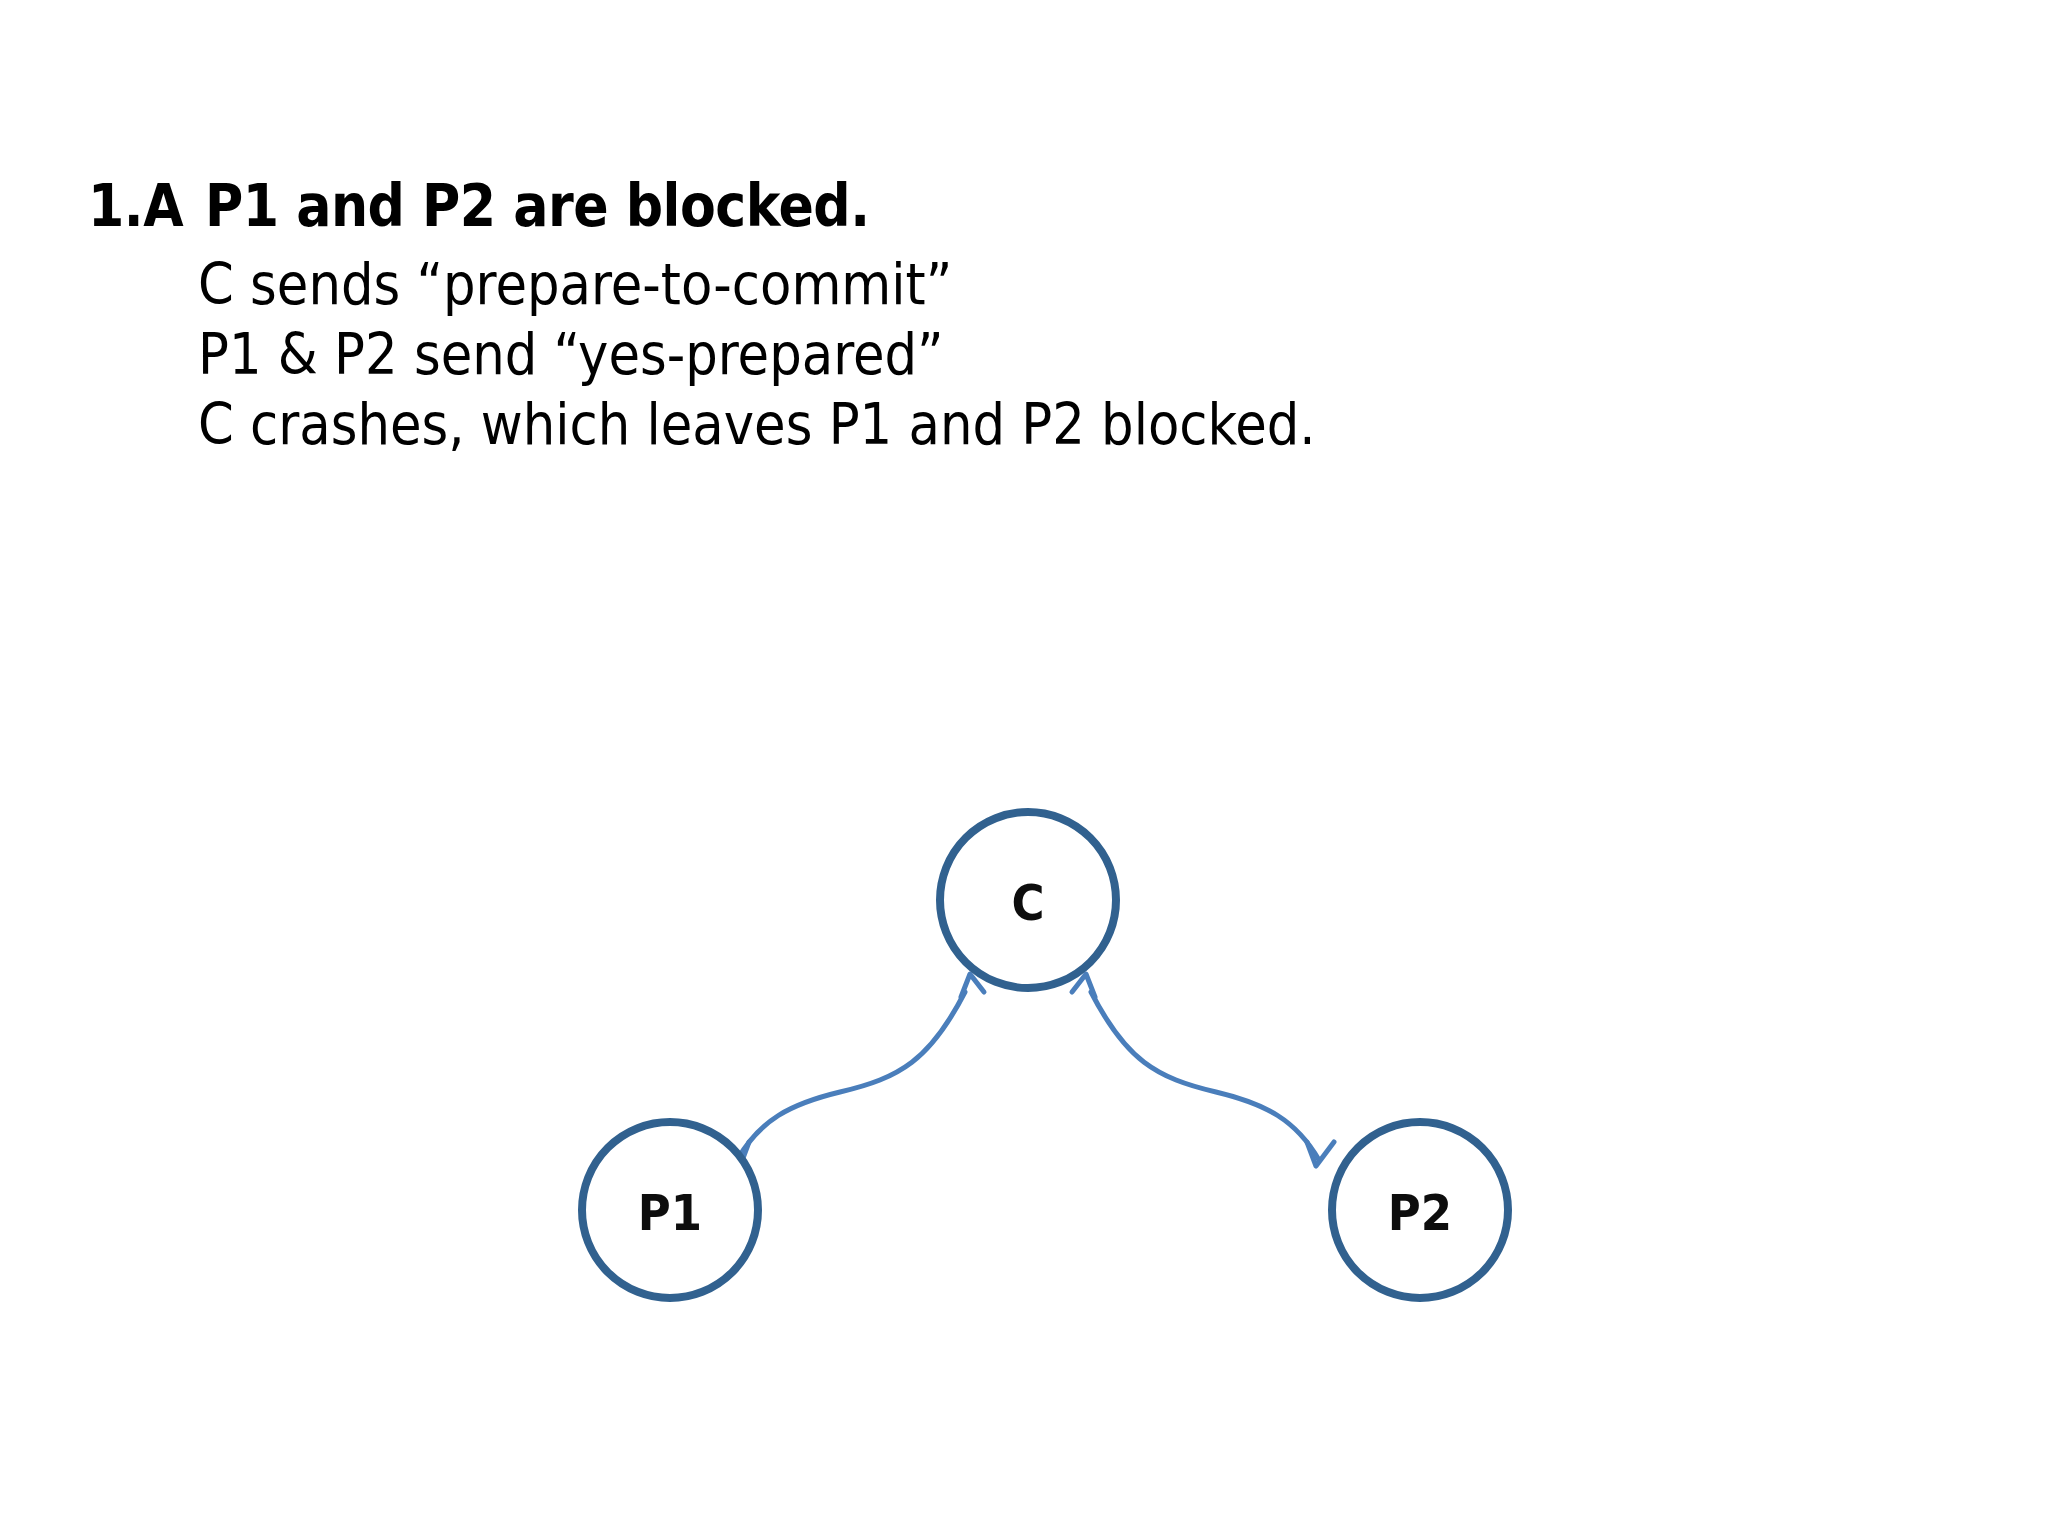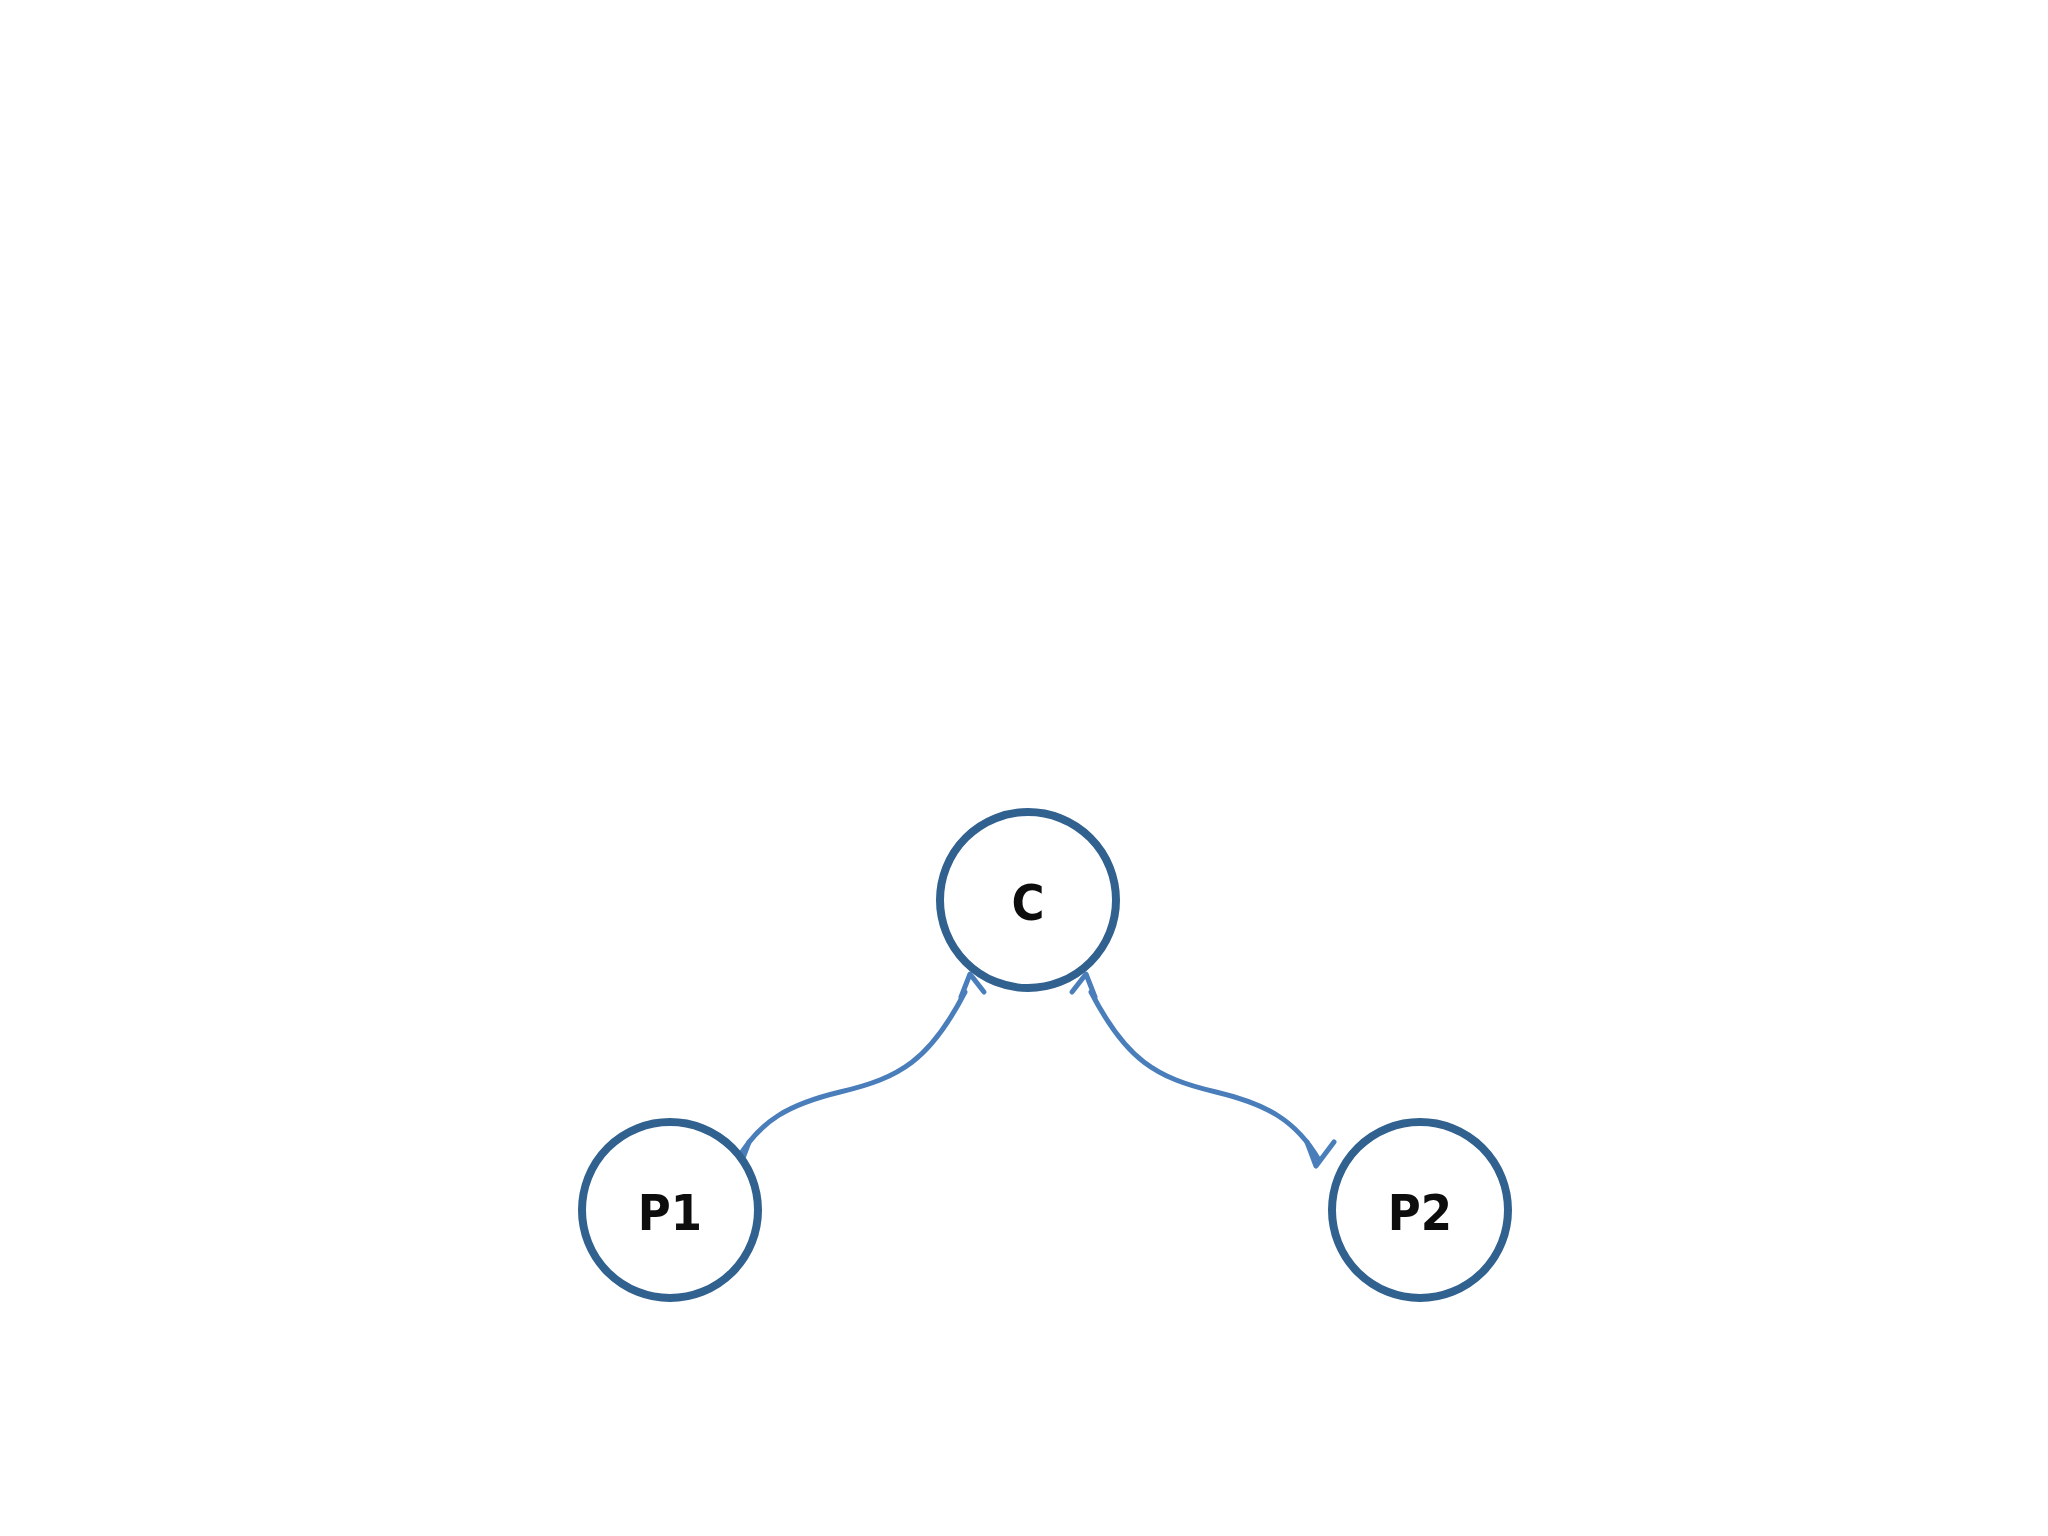--- a/index.html
+++ b/index.html
@@ -67,20 +67,28 @@
     font-family: "DejaVu Sans Condensed", "Liberation Sans Narrow", "Liberation Sans", sans-serif;
     text-anchor: middle;
     dominant-baseline: central;
   }
 </style>
 </head>
 <body>
 
 <div id="slide">
 
+  <div class="text-block">
+
+    <p class="heading-line"><span class="lead">1.A</span><span>P1 and P2 are blocked.</span></p>
+
+    <p class="body-line">C sends “prepare-to-commit”</p>
+    <p class="body-line">P1 &amp; P2 send “yes-prepared”</p>
+    <p class="body-line">C crashes, which leaves P1 and P2 blocked.</p>
+  </div>
 
   <svg id="diagram" viewBox="0 0 2048 1536">
 
     <g>
       <path d="M 965,992
                C 930,1060 900,1078 840,1092
                C 790,1104 760,1120 737,1160" fill="none" stroke="#4A7EBB" stroke-width="5" stroke-linecap="round"></path>
 
       <path d="M 961,997 L 970,974 L 984,992" fill="none" stroke="#4A7EBB" stroke-width="5" stroke-linecap="round" stroke-linejoin="round"></path>
 

